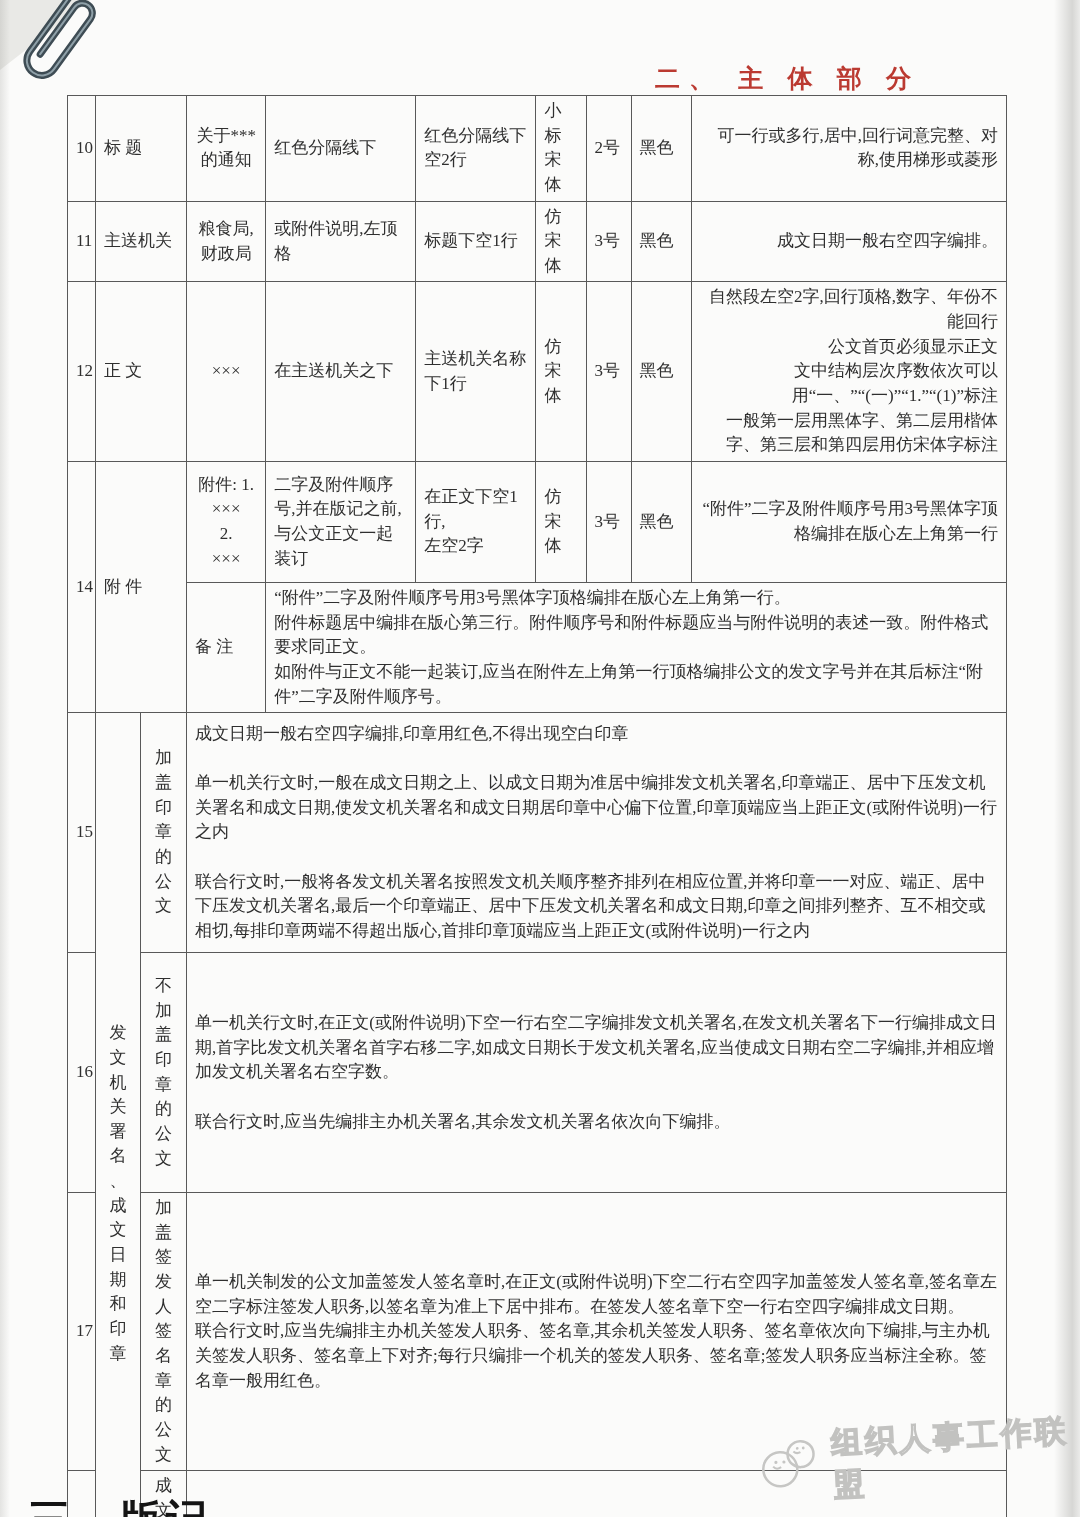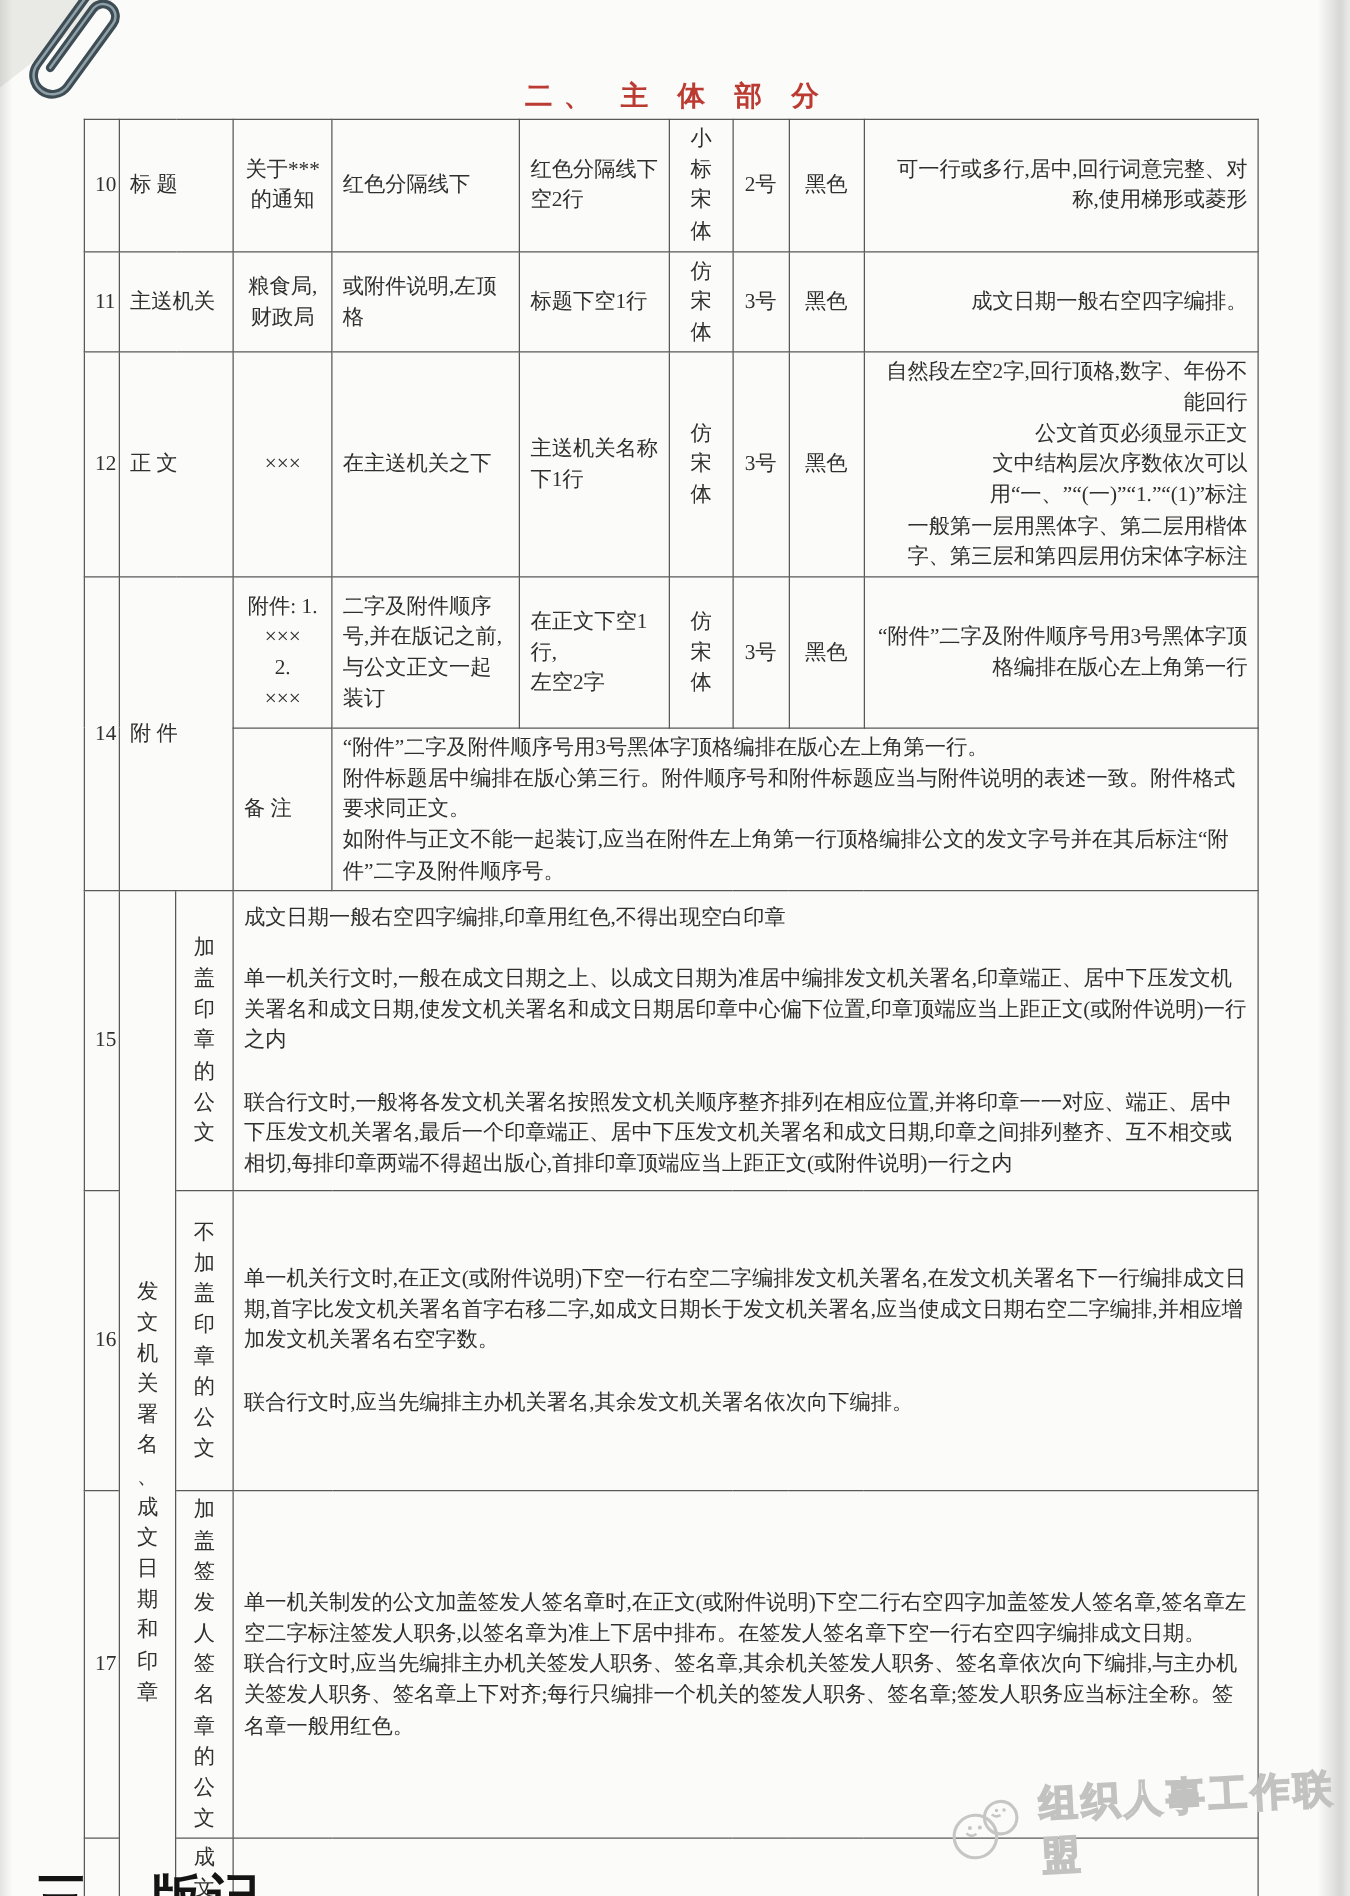--- a/index.html
+++ b/index.html
@@ -13,40 +13,40 @@
   .corner-wedge{position:absolute;left:0;top:0;width:90px;height:70px;
     background:#e9e9e6;clip-path:polygon(0 0,100% 0,0 100%);z-index:0;}
   .right-band{position:absolute;right:0;top:0;width:26px;height:100%;
     background:linear-gradient(to right,rgba(120,120,115,0) 0%,rgba(120,120,115,.28) 70%,rgba(120,120,115,.12) 100%);z-index:6;}
   .left-band{position:absolute;left:0;top:0;width:10px;height:100%;
     background:linear-gradient(to right,rgba(120,120,115,.18),rgba(120,120,115,0));z-index:6;}
 
   .paperclip{position:absolute;left:-6px;top:-18px;z-index:7;}
 
   .section-title{
-    position:absolute;left:420px;top:62px;width:500px;text-align:left;
-    font-size:22px;font-weight:bold;letter-spacing:9px;z-index:2;
+    position:absolute;left:420px;top:62px;width:500px;text-align:right;
+    font-size:25px;font-weight:bold;letter-spacing:9px;z-index:2;
   }
 
   table.doc{
     position:absolute;left:67px;top:95px;width:940px;z-index:1;
     border-collapse:collapse;table-layout:fixed;
     font-size:17px;line-height:1.45;
   }
   table.doc td{
     border:1px solid #595959;
     padding:3px 8px;vertical-align:middle;
     overflow:hidden;
   }
   td.num{text-align:center;padding:2px;}
   td.name{}
   td.ex{text-align:center;white-space:pre-line;padding:2px 4px;}
   td.pos{text-align:left;}
   td.lay{text-align:left;white-space:pre-line;padding:3px 6px;}
-  td.fnt,td.siz,td.clr{text-align:center;padding:2px 3px;line-break:anywhere;}
+  td.fnt,td.siz,td.clr{text-align:left;padding:2px 3px;line-break:anywhere;}
   td.note{text-align:right;white-space:pre-line;}
   td.vlabel{text-align:center;padding:2px 3px;line-break:anywhere;}
   td.content{text-align:left;white-space:pre-line;padding:6px 12px;}
 
   .watermark{
     position:absolute;left:756px;top:1418px;z-index:8;display:flex;align-items:center;
     transform:rotate(-3deg);
   }
   .watermark .wm-text{
     font-size:31px;font-weight:bold;letter-spacing:3px;

